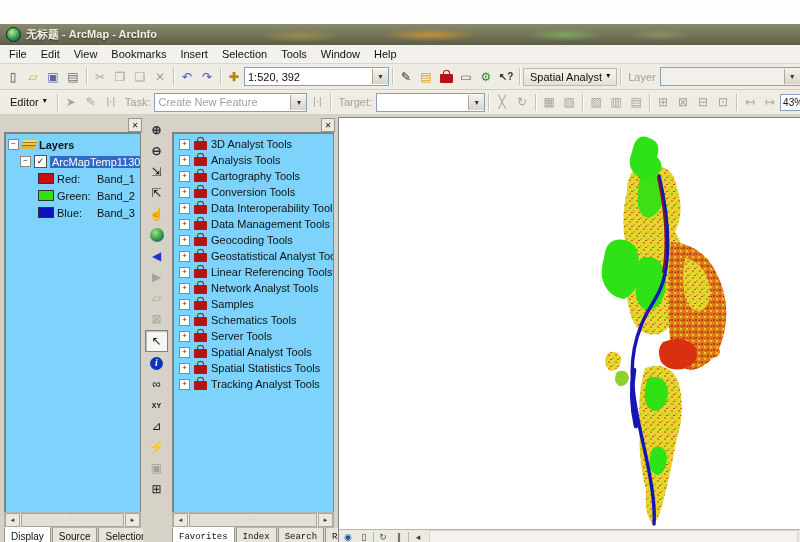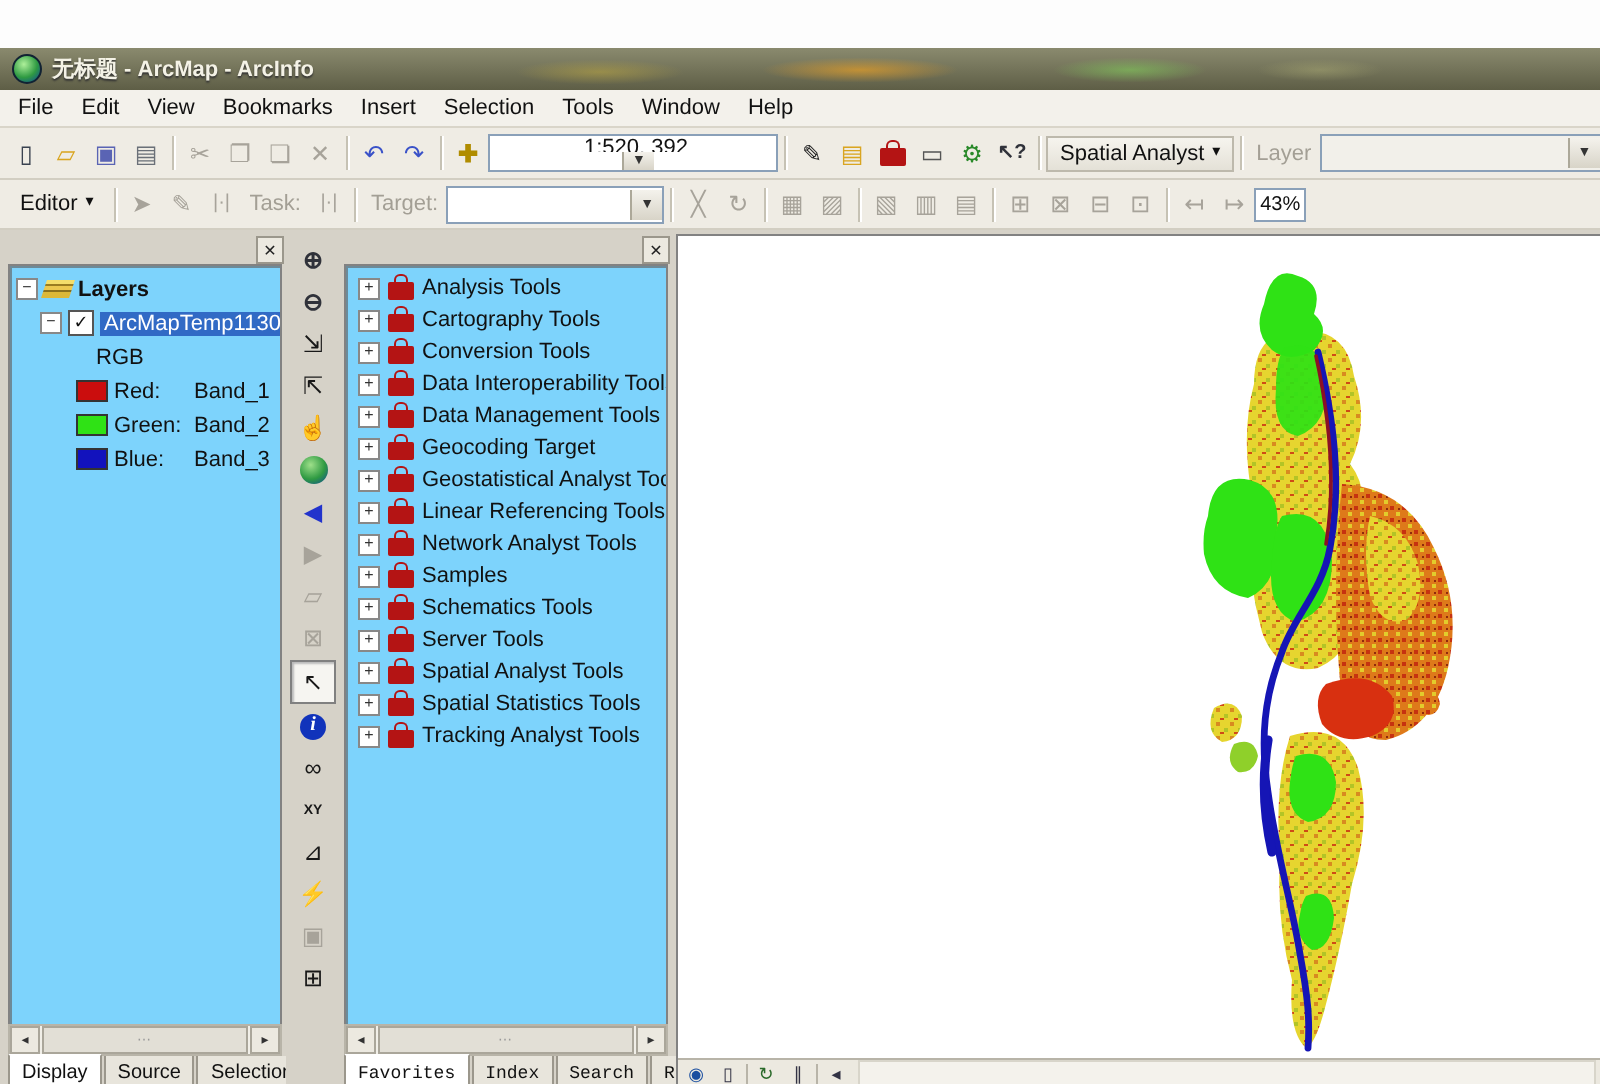--- a/index.html
+++ b/index.html
@@ -147,21 +147,21 @@
     <span class="sep"></span>
     <span class="tbtn grayicon">✂</span>
     <span class="tbtn grayicon">❐</span>
     <span class="tbtn grayicon">❏</span>
     <span class="tbtn grayicon">✕</span>
     <span class="sep"></span>
     <span class="tbtn c-undo">↶</span>
     <span class="tbtn c-undo">↷</span>
     <span class="sep"></span>
     <span class="tbtn c-add">✚</span>
-    <div class="combo" style="width:140px;flex-direction:column;">
+    <div class="combo" style="width:140px;">
       <span class="cval">1:520, 392</span>
       <span class="carrow"></span>
     </div>
     <span class="sep"></span>
     <span class="tbtn c-pencil">✎</span>
     <span class="tbtn c-gold">▤</span>
     <span class="tbtn">
         <span class="tbxicon"></span>
       </span>
     <span class="tbtn c-cmd">▭</span>
@@ -182,20 +182,24 @@
 
   <div class="toolbar tb2">
     <span class="ddbtn" style="border-color:transparent;background:none;">
       <span>Editor</span>
     </span>
     <span class="sep"></span>
     <span class="tbtn grayicon">➤</span>
     <span class="tbtn grayicon">✎</span>
     <span class="tbtn small grayicon">|·|</span>
     <span class="lbl dis">Task:</span>
+    <div class="combo" style="width:148px;">
+      <span class="cval dis">Create New Feature</span>
+      <span class="carrow"></span>
+    </div>
     <span class="tbtn small grayicon">|·|</span>
     <span class="sep"></span>
     <span class="lbl dis">Target:</span>
     <div class="combo" style="width:104px;">
       <span class="cval dis"></span>
       <span class="carrow"></span>
     </div>
     <span class="sep"></span>
     <span class="tbtn grayicon">╳</span>
     <span class="tbtn grayicon">↻</span>
@@ -225,23 +229,20 @@
         <div class="tree">
           <div class="trow">
             <span class="expand minus"></span>
             <span class="layersicon"></span>
             <b>Layers</b>
           </div>
           <div class="trow" style="padding-left:12px;">
             <span class="expand minus"></span>
             <span class="chk"></span>
             <span class="selname">ArcMapTemp113094</span>
-          </div>
-          <div class="trow" style="padding-left:40px;">
-            <span>RGB</span>
           </div>
           <div class="trow" style="padding-left:30px;">
             <span class="swatch sw-red"></span>
             <span class="bandlbl">Red:</span>
             <span>Band_1</span>
           </div>
           <div class="trow" style="padding-left:30px;">
             <span class="swatch sw-green"></span>
             <span class="bandlbl">Green:</span>
             <span>Band_2</span>
@@ -290,20 +291,25 @@
       <span class="vtbtn ink">⊞</span>
     </div>
 
     <div class="panel tbxpanel">
       <span class="panelx"></span>
       <div class="client">
         <div class="tree">
           <div class="xrow">
               <span class="expand plus"></span>
               <span class="tbxicon"></span>
+              <span>3D Analyst Tools</span>
+            </div>
+          <div class="xrow">
+              <span class="expand plus"></span>
+              <span class="tbxicon"></span>
               <span>Analysis Tools</span>
             </div>
           <div class="xrow">
               <span class="expand plus"></span>
               <span class="tbxicon"></span>
               <span>Cartography Tools</span>
             </div>
           <div class="xrow">
               <span class="expand plus"></span>
               <span class="tbxicon"></span>
@@ -315,21 +321,21 @@
               <span>Data Interoperability Tools</span>
             </div>
           <div class="xrow">
               <span class="expand plus"></span>
               <span class="tbxicon"></span>
               <span>Data Management Tools</span>
             </div>
           <div class="xrow">
               <span class="expand plus"></span>
               <span class="tbxicon"></span>
-              <span>Geocoding Target</span>
+              <span>Geocoding Tools</span>
             </div>
           <div class="xrow">
               <span class="expand plus"></span>
               <span class="tbxicon"></span>
               <span>Geostatistical Analyst Tools</span>
             </div>
           <div class="xrow">
               <span class="expand plus"></span>
               <span class="tbxicon"></span>
               <span>Linear Referencing Tools</span>

